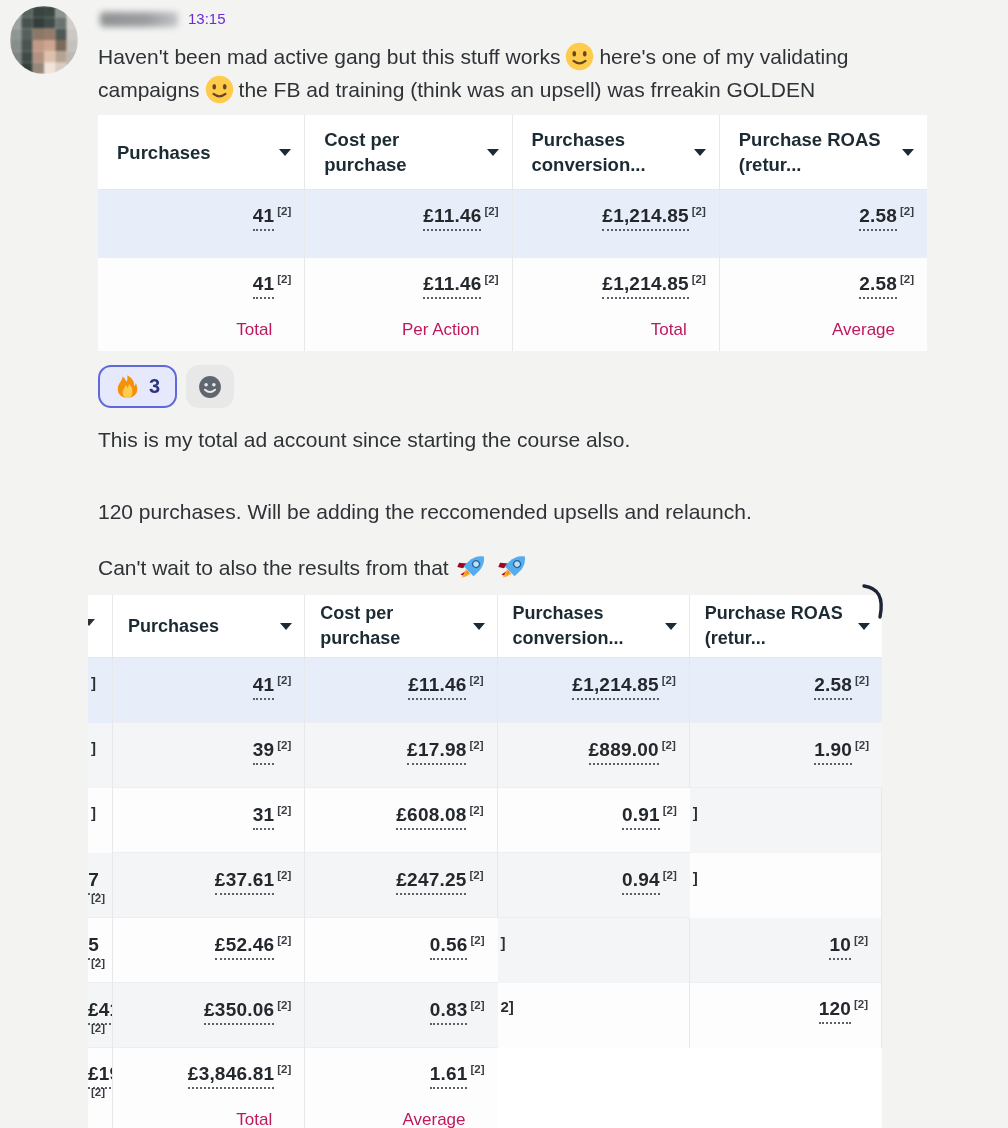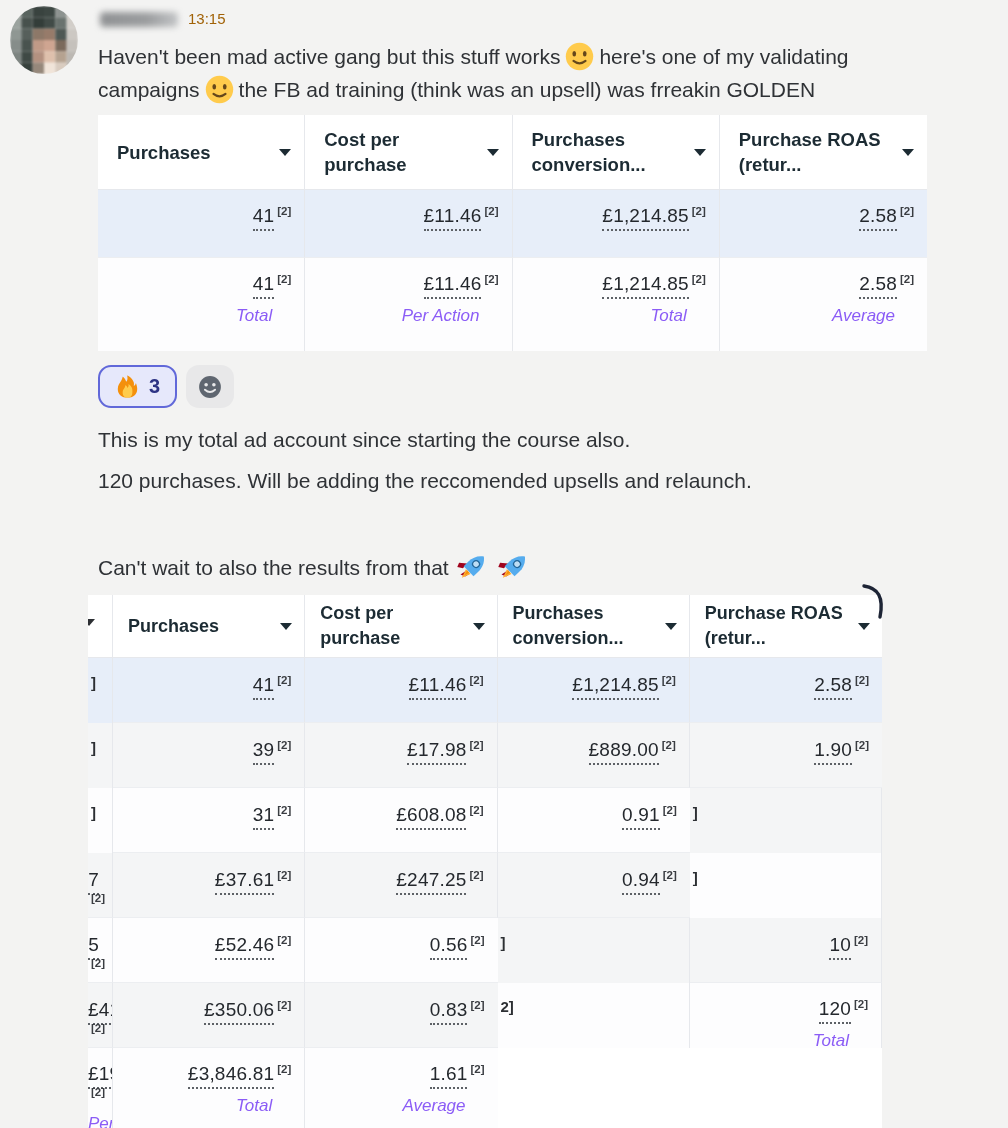--- a/index.html
+++ b/index.html
@@ -19,28 +19,28 @@
   }
   .avatar svg { width:100%; height:100%; filter:blur(1px); }
   .name-redacted {
     position:absolute; left:100px; top:12px; width:78px; height:15px;
     border-radius:4px;
     background:linear-gradient(90deg,#8f9193 0%,#9a9c9e 60%,#c2c4c6 100%);
     filter:blur(3px);
   }
   .timestamp {
     position:absolute; left:188px; top:10px;
-    font-size:15px; color:#a16207;
+    font-size:15px; color:#6d28d9;
   }
 
   
   .para { position:absolute; left:98px; font-size:21px; line-height:33px; color:#2f3236; }
   .p1 { top:40px; width:836px; }
   .p2 { top:423px; width:840px; }
-  .p3 { top:464px; width:840px; }
+  .p3 { top:495px; width:840px; }
   .p4 { top:550px; width:840px; }
   .emoji-inline { display:inline-block; width:29px; height:29px; vertical-align:-7px; margin:0 5px; }
   .rocket { display:inline-block; width:34px; height:34px; vertical-align:-9px; margin-left:7px; transform:rotate(8deg); }
 
   
   .reactions { position:absolute; left:98px; top:365px; display:flex; gap:9px; }
   .reaction-pill {
     display:flex; align-items:center; gap:9px;
     height:43px; padding:0 15px;
     background:#e6e8fb; border:2px solid #6168d9; border-radius:13px;
@@ -67,25 +67,25 @@
     padding:8px 13px 8px 19px;
     font-size:18.5px; font-weight:bold; color:#1c2b33; line-height:25px;
     border-bottom:1px solid #e6e8ec; background:#fff;
   }
   .t2 .th { font-size:18px; padding:8px 12px 8px 15px; }
   .caret { width:0; height:0; border-left:6px solid transparent; border-right:6px solid transparent; border-top:7px solid #1c2b33; flex:none; margin-left:6px; }
   .td { text-align:right; padding:15px 13px 0 0; border-bottom:1px solid #eceef1; }
   .t2 .td { padding-top:16px; }
   .td.total-cell { padding-top:15px; border-bottom:none; }
   .val {
-    display:inline-block; font-size:19px; font-weight:400; color:#24282d;
+    display:inline-block; font-size:19px; font-weight:700; color:#24282d;
     border-bottom:2px dotted #5d6166; padding-bottom:2px; letter-spacing:0.2px;
   }
   .sup { font-size:11.5px; font-weight:600; color:#3a3d42; position:relative; top:-7px; margin-left:3px; }
-  .sub-label { display:block; font-size:17px; color:#8b5cf6; margin-top:7px; padding-right:19px;font-style:italic; }
+  .sub-label { display:block; font-size:17px; color:#be185d; margin-top:21px; padding-right:19px; }
 
   .bg-blue { background:#e7eef9; }
   .bg-gray { background:#f4f5f6; }
   .bg-white { background:#fdfdfe; }
 
   
   .sl { font-size:15px; font-weight:600; color:#2c2f33; padding:16px 0 0 3px; border-right:1px solid #e6e8ec; overflow:hidden; }
   .sl.sl-head { border-bottom:1px solid #e6e8ec; background:#fff; position:relative; }
   .cut-caret { position:absolute; left:-5px; top:24px; width:0; height:0; border-left:6px solid transparent; border-right:6px solid transparent; border-top:7px solid #2c2f33; }
   .sl.total-cell { padding-top:15px; }

